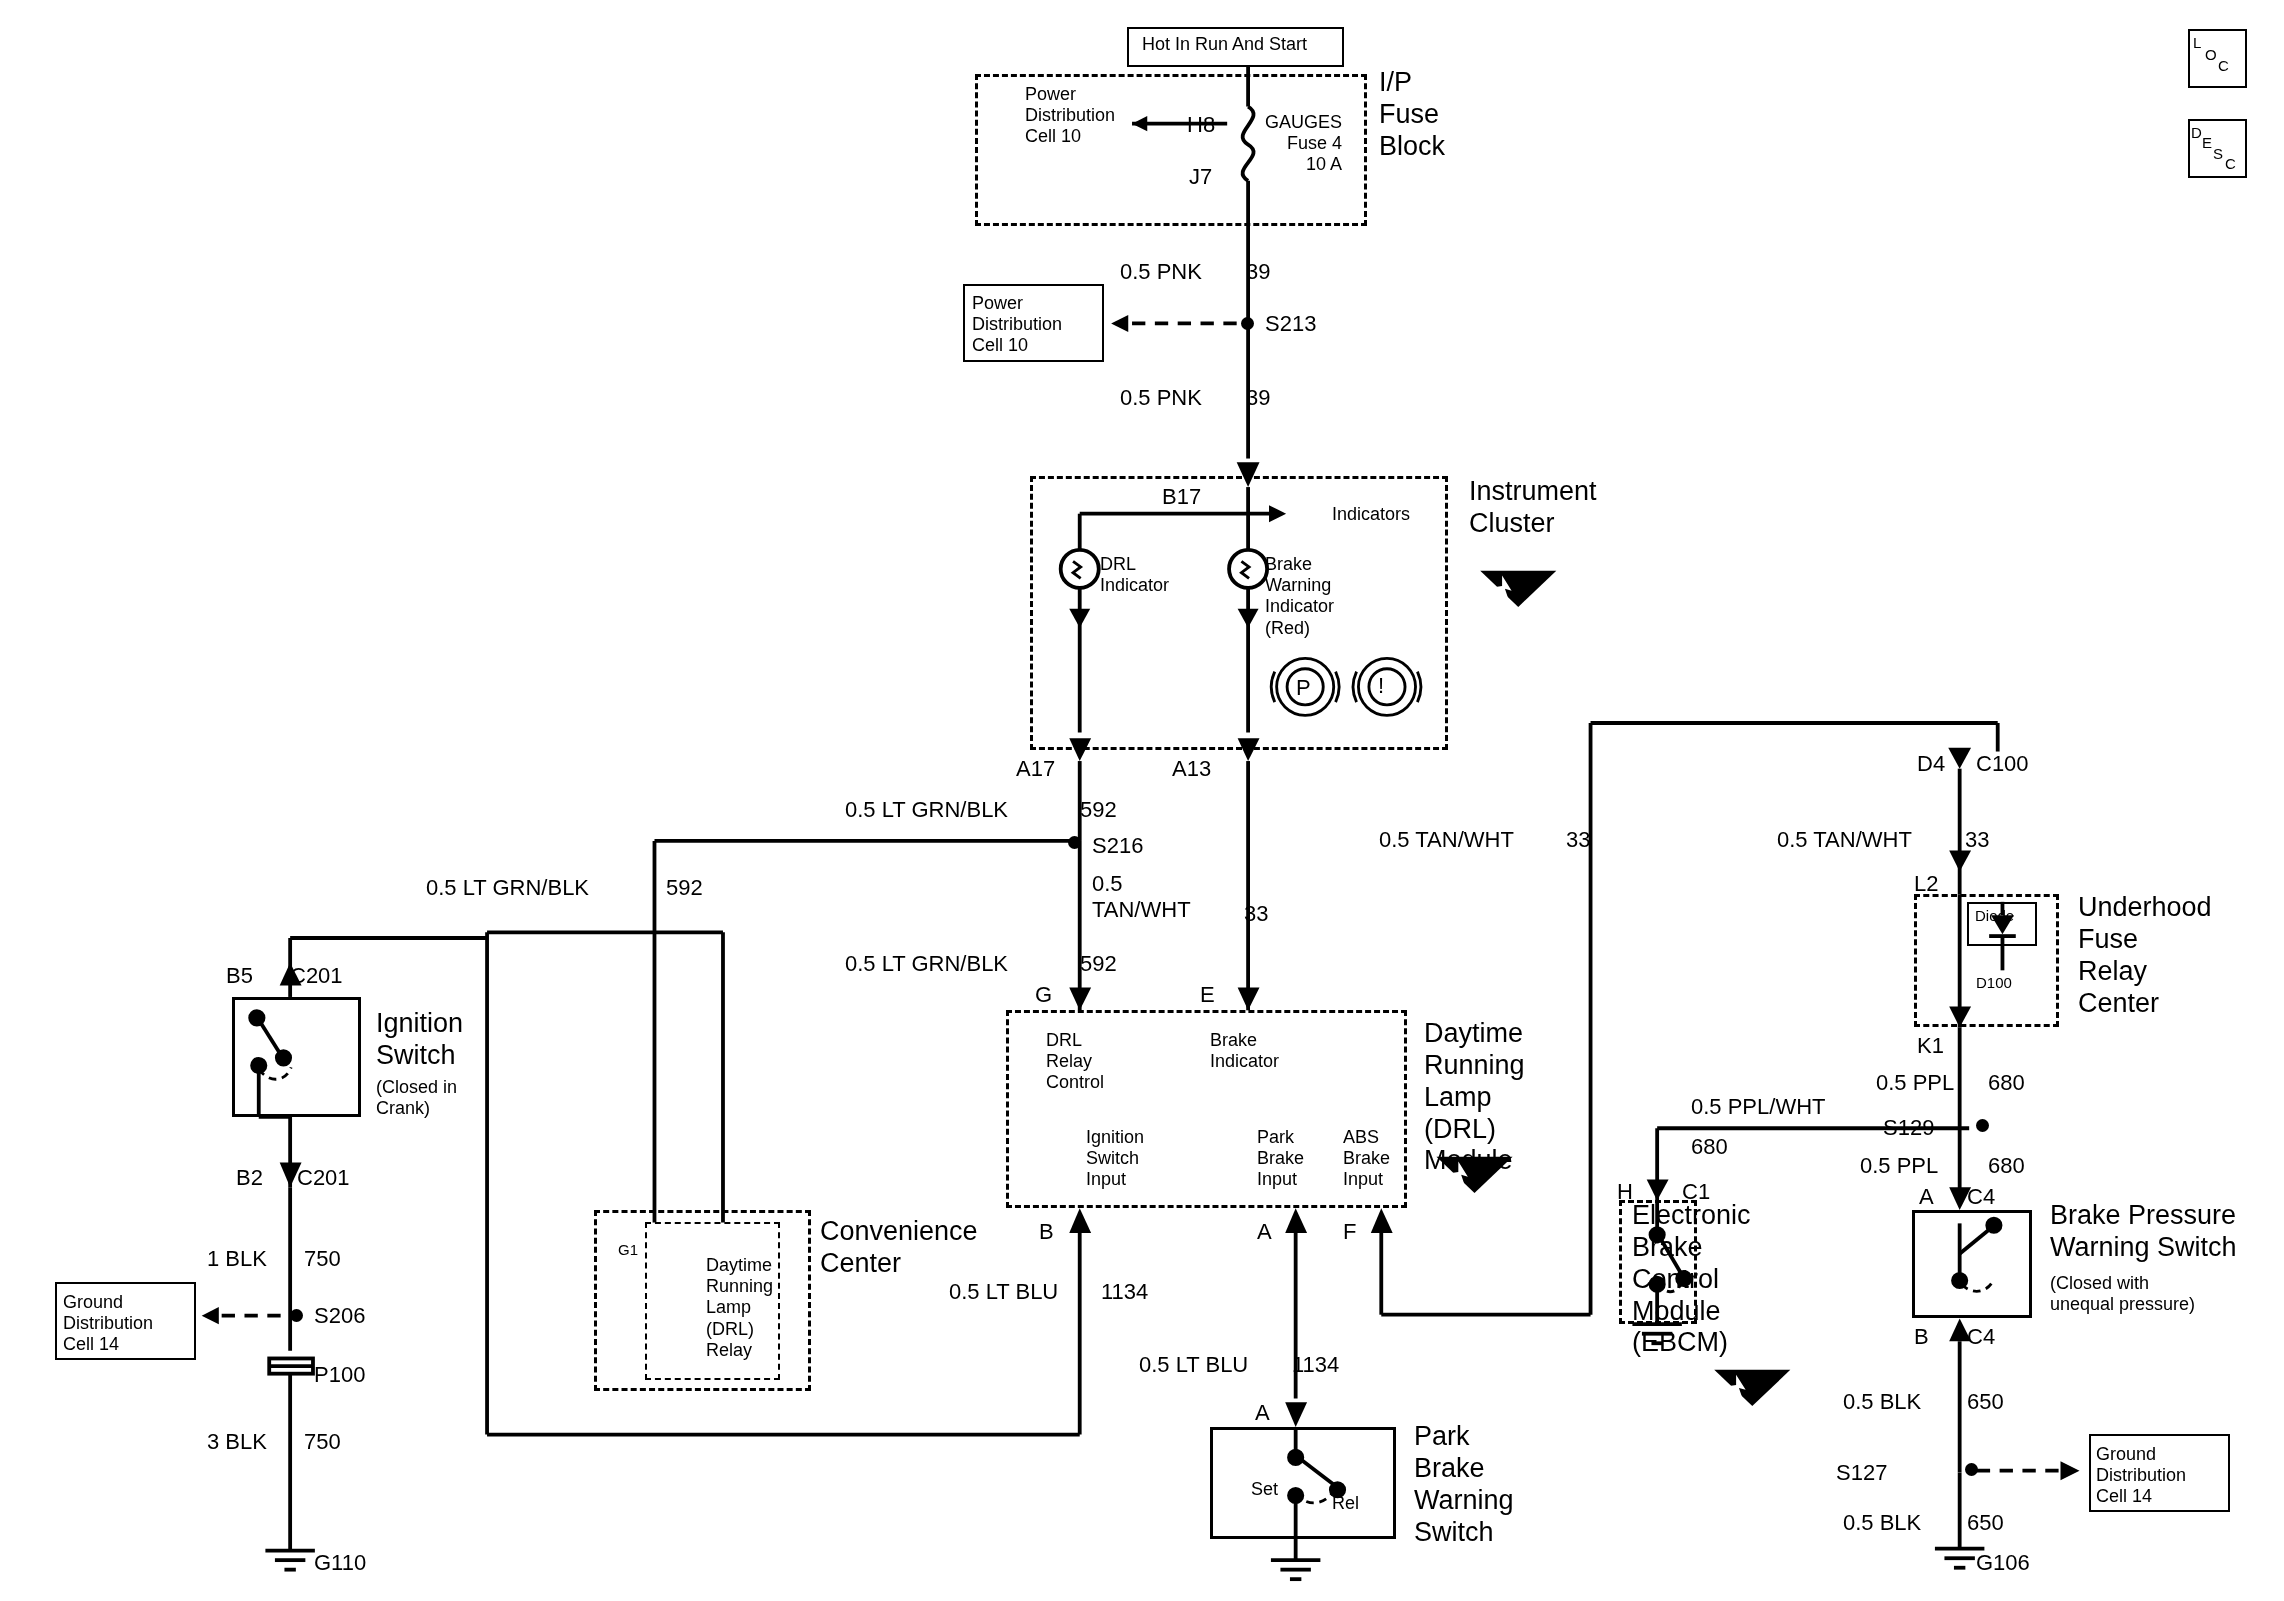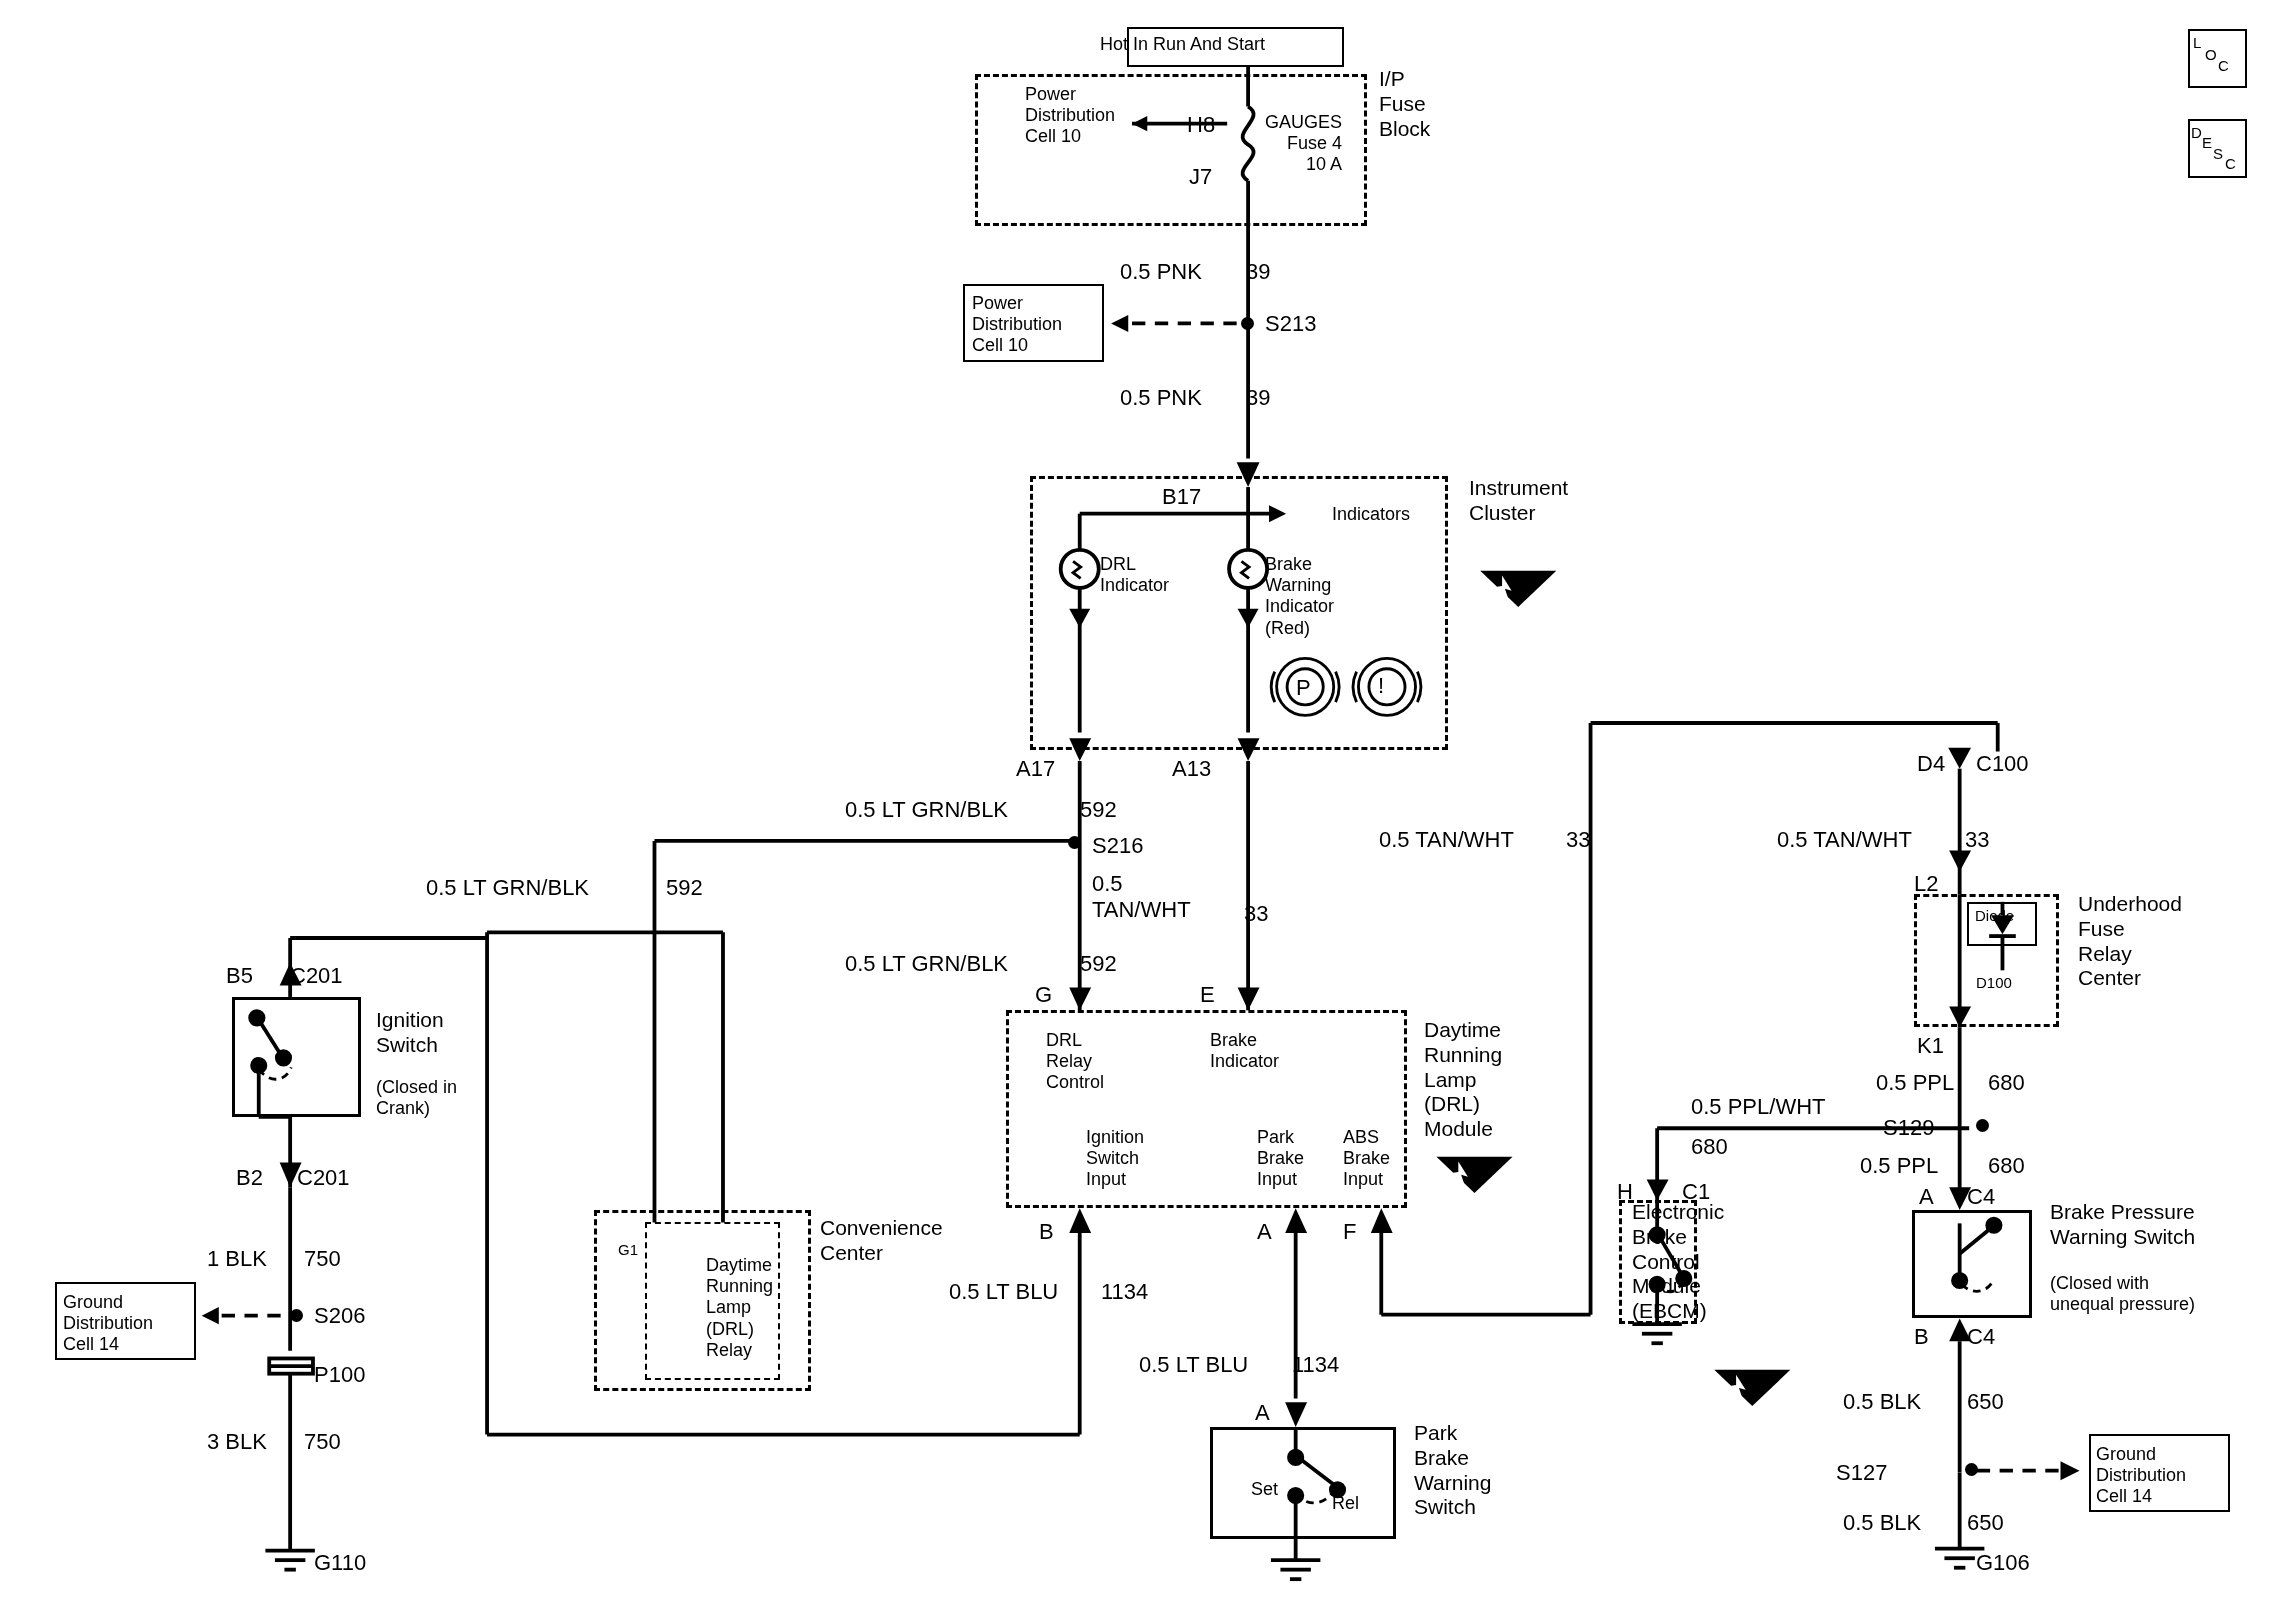--- a/index.html
+++ b/index.html
@@ -20,21 +20,21 @@
   .lbl {
     position: absolute;
     font-family: "Liberation Sans", sans-serif;
     color: #000;
     font-size: 22px;
     line-height: 1.18;
     white-space: pre;
   }
   .lbl.sm { font-size: 18px; }
   .lbl.xs { font-size: 15px; }
-  .lbl.big { font-size: 21px; }
+  .lbl.big { font-size: 27px; }
   .box {
     position: absolute;
     border: 3.8px solid #000;
     box-sizing: border-box;
     background: transparent;
   }
   .dash {
     position: absolute;
     border: 3.8px dashed #000;
     box-sizing: border-box;
@@ -72,21 +72,21 @@
   <div class="lbl xs" style="left:2205px; top:46px;">O</div>
   <div class="lbl xs" style="left:2218px; top:57px;">C</div>
 
   <div class="keybox" style="left:2188px; top:119px; width:59px; height:59px;"></div>
   <div class="lbl xs" style="left:2191px; top:124px;">D</div>
   <div class="lbl xs" style="left:2202px; top:134px;">E</div>
   <div class="lbl xs" style="left:2213px; top:145px;">S</div>
   <div class="lbl xs" style="left:2225px; top:155px;">C</div>
 
   <div class="box" style="left:1127px; top:27px; width:217px; height:40px; border-width:2.9px;"></div>
-  <div class="lbl sm" style="left:1100px; top:34px;">Hot In Run And Start</div>
+  <div class="lbl sm" style="left:1142px; top:34px;">Hot In Run And Start</div>
 
   <div class="dash" style="left:975px; top:74px; width:392px; height:152px;"></div>
   <div class="lbl sm" style="left:1025px; top:84px;">Power
 Distribution
 Cell 10</div>
   <div class="lbl big" style="left:1379px; top:67px;">I/P
 Fuse
 Block</div>
   <div class="lbl" style="left:1187px; top:112px;">H8</div>
   <div class="lbl" style="left:1189px; top:164px;">J7</div>

